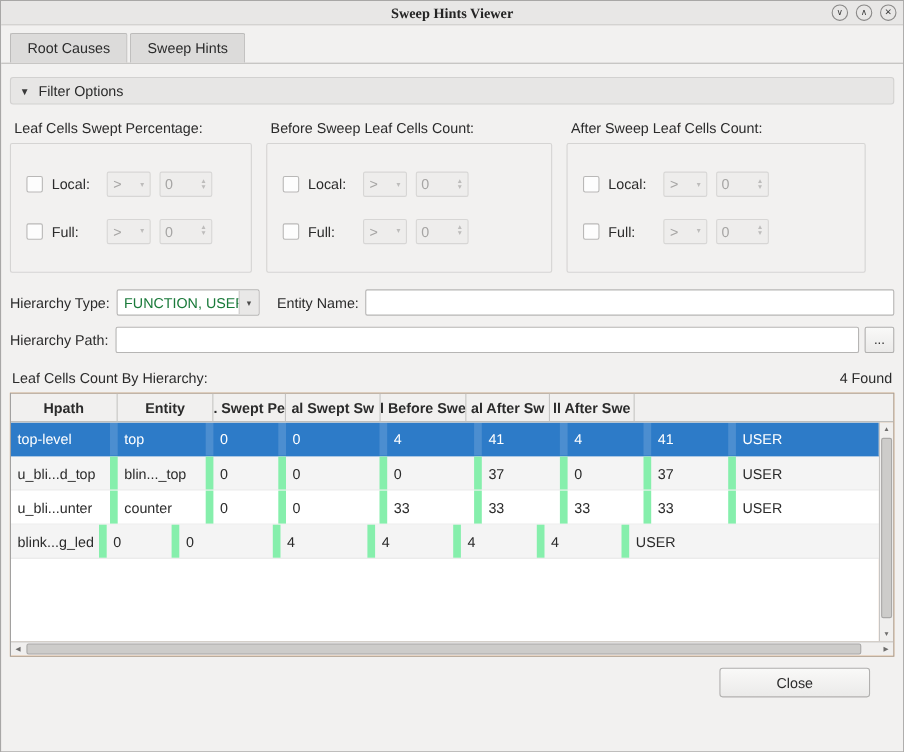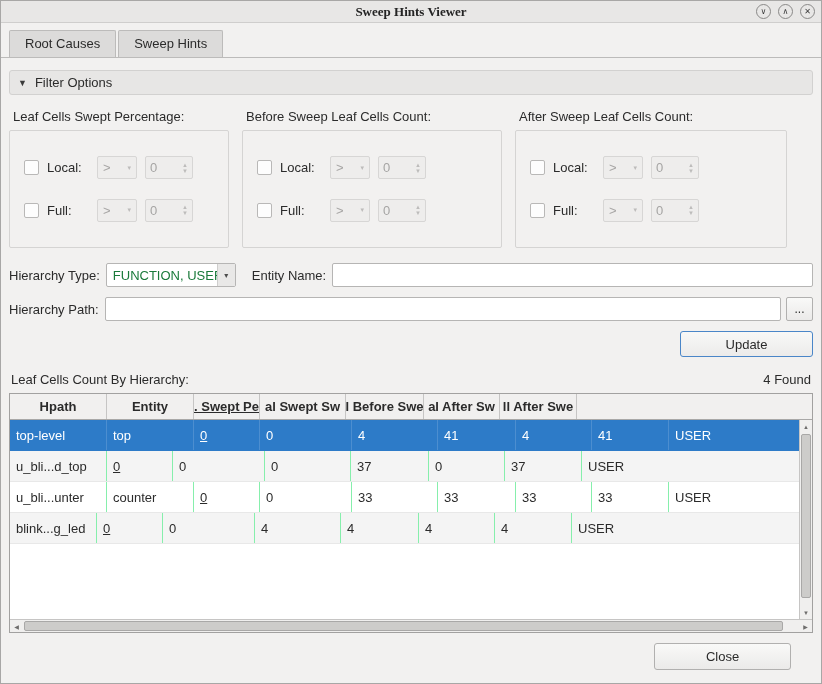--- a/index.html
+++ b/index.html
@@ -73,24 +73,24 @@
   .table-wrap { margin-top:6px; border:1px solid #a2a1a0; background:#fdba74; height:240px;
                 display:flex; flex-direction:column; flex:0 0 auto; }
   .thead { display:flex; height:26px; background:#f1f0ef; border-bottom:1px solid #a9a8a7; flex:0 0 auto; }
   .th { display:flex; align-items:center; justify-content:center; font-weight:bold; font-size:13px;
         border-right:1px solid #c6c5c4; overflow:hidden; white-space:nowrap; flex:0 0 auto; }
   .body-area { flex:1; display:flex; min-height:0; }
   .tbody { flex:1; min-width:0; overflow:hidden; background:#fff; }
   .trow { display:flex; height:31px; border-bottom:1px solid #e8e8e8; background:#fff; }
   .trow:nth-child(even) { background:#f4f4f4; }
   .trow.selected { background:#2d7bc8; color:#ffffff; border-bottom-color:#2d7bc8; }
-  .td { display:flex; align-items:center; padding:0 6px; font-size:13px; border-right:1px solid #86efac;
+  .td { display:flex; align-items:center; padding:0 6px; font-size:13px; border-right:7px solid #86efac;
         overflow:hidden; white-space:nowrap; flex:0 0 auto; }
   .trow.selected .td { border-right-color:rgba(255,255,255,0.15); }
-  .col0 { width:97px; } .col1 { width:87px; } .col2 { width:66px;text-decoration:underline; } .col3 { width:92px; }
+  .col0 { width:97px; } .col1 { width:87px; } .col2 { width:66px; } .col3 { width:92px; }
   .col4 { width:86px; } .col5 { width:78px; } .col6 { width:76px; } .col7 { width:77px; }
   .col8 { flex:1 1 auto; border-right:none; }
 
   .vscroll { width:13px; flex:0 0 auto; border-left:1px solid #c6c5c4; background:#f0efee;
              display:flex; flex-direction:column; }
   .hscroll { height:13px; flex:0 0 auto; border-top:1px solid #c6c5c4; background:#f0efee;
              display:flex; align-items:stretch; }
   .sarrow { flex:0 0 13px; display:flex; align-items:center; justify-content:center;
             font-size:6px; color:#6e6d6c; }
   .vtrack { flex:1; padding:1px; } .htrack { flex:1; padding:1px; }
@@ -251,23 +251,20 @@
       <span class="field-label">Entity Name:</span>
       <input class="text-input grow" type="text" value="" style="">
     </div>
 
     <div class="path-row">
       <span class="field-label">Hierarchy Path:</span>
       <input class="text-input grow" type="text" value="" style="">
       <button class="browse-btn">...</button>
     </div>
 
-    <div class="update-row">
-      <button class="update-btn">Update</button>
-    </div>
 
     <div class="results-head">
       <span>Leaf Cells Count By Hierarchy:</span>
       <span>4 Found</span>
     </div>
 
     <div class="table-wrap">
       <div class="thead">
         <div class="th col0">Hpath</div>
         <div class="th col1">Entity</div>
@@ -288,20 +285,21 @@
             <div class="td col3">0</div>
             <div class="td col4">4</div>
             <div class="td col5">41</div>
             <div class="td col6">4</div>
             <div class="td col7">41</div>
             <div class="td col8">USER</div>
           </div>
 
           <div class="trow">
             <div class="td col0">u_bli...d_top</div>
+            <div class="td col1">blin..._top</div>
             <div class="td col2">0</div>
             <div class="td col3">0</div>
             <div class="td col4">0</div>
             <div class="td col5">37</div>
             <div class="td col6">0</div>
             <div class="td col7">37</div>
             <div class="td col8">USER</div>
           </div>
 
           <div class="trow">

